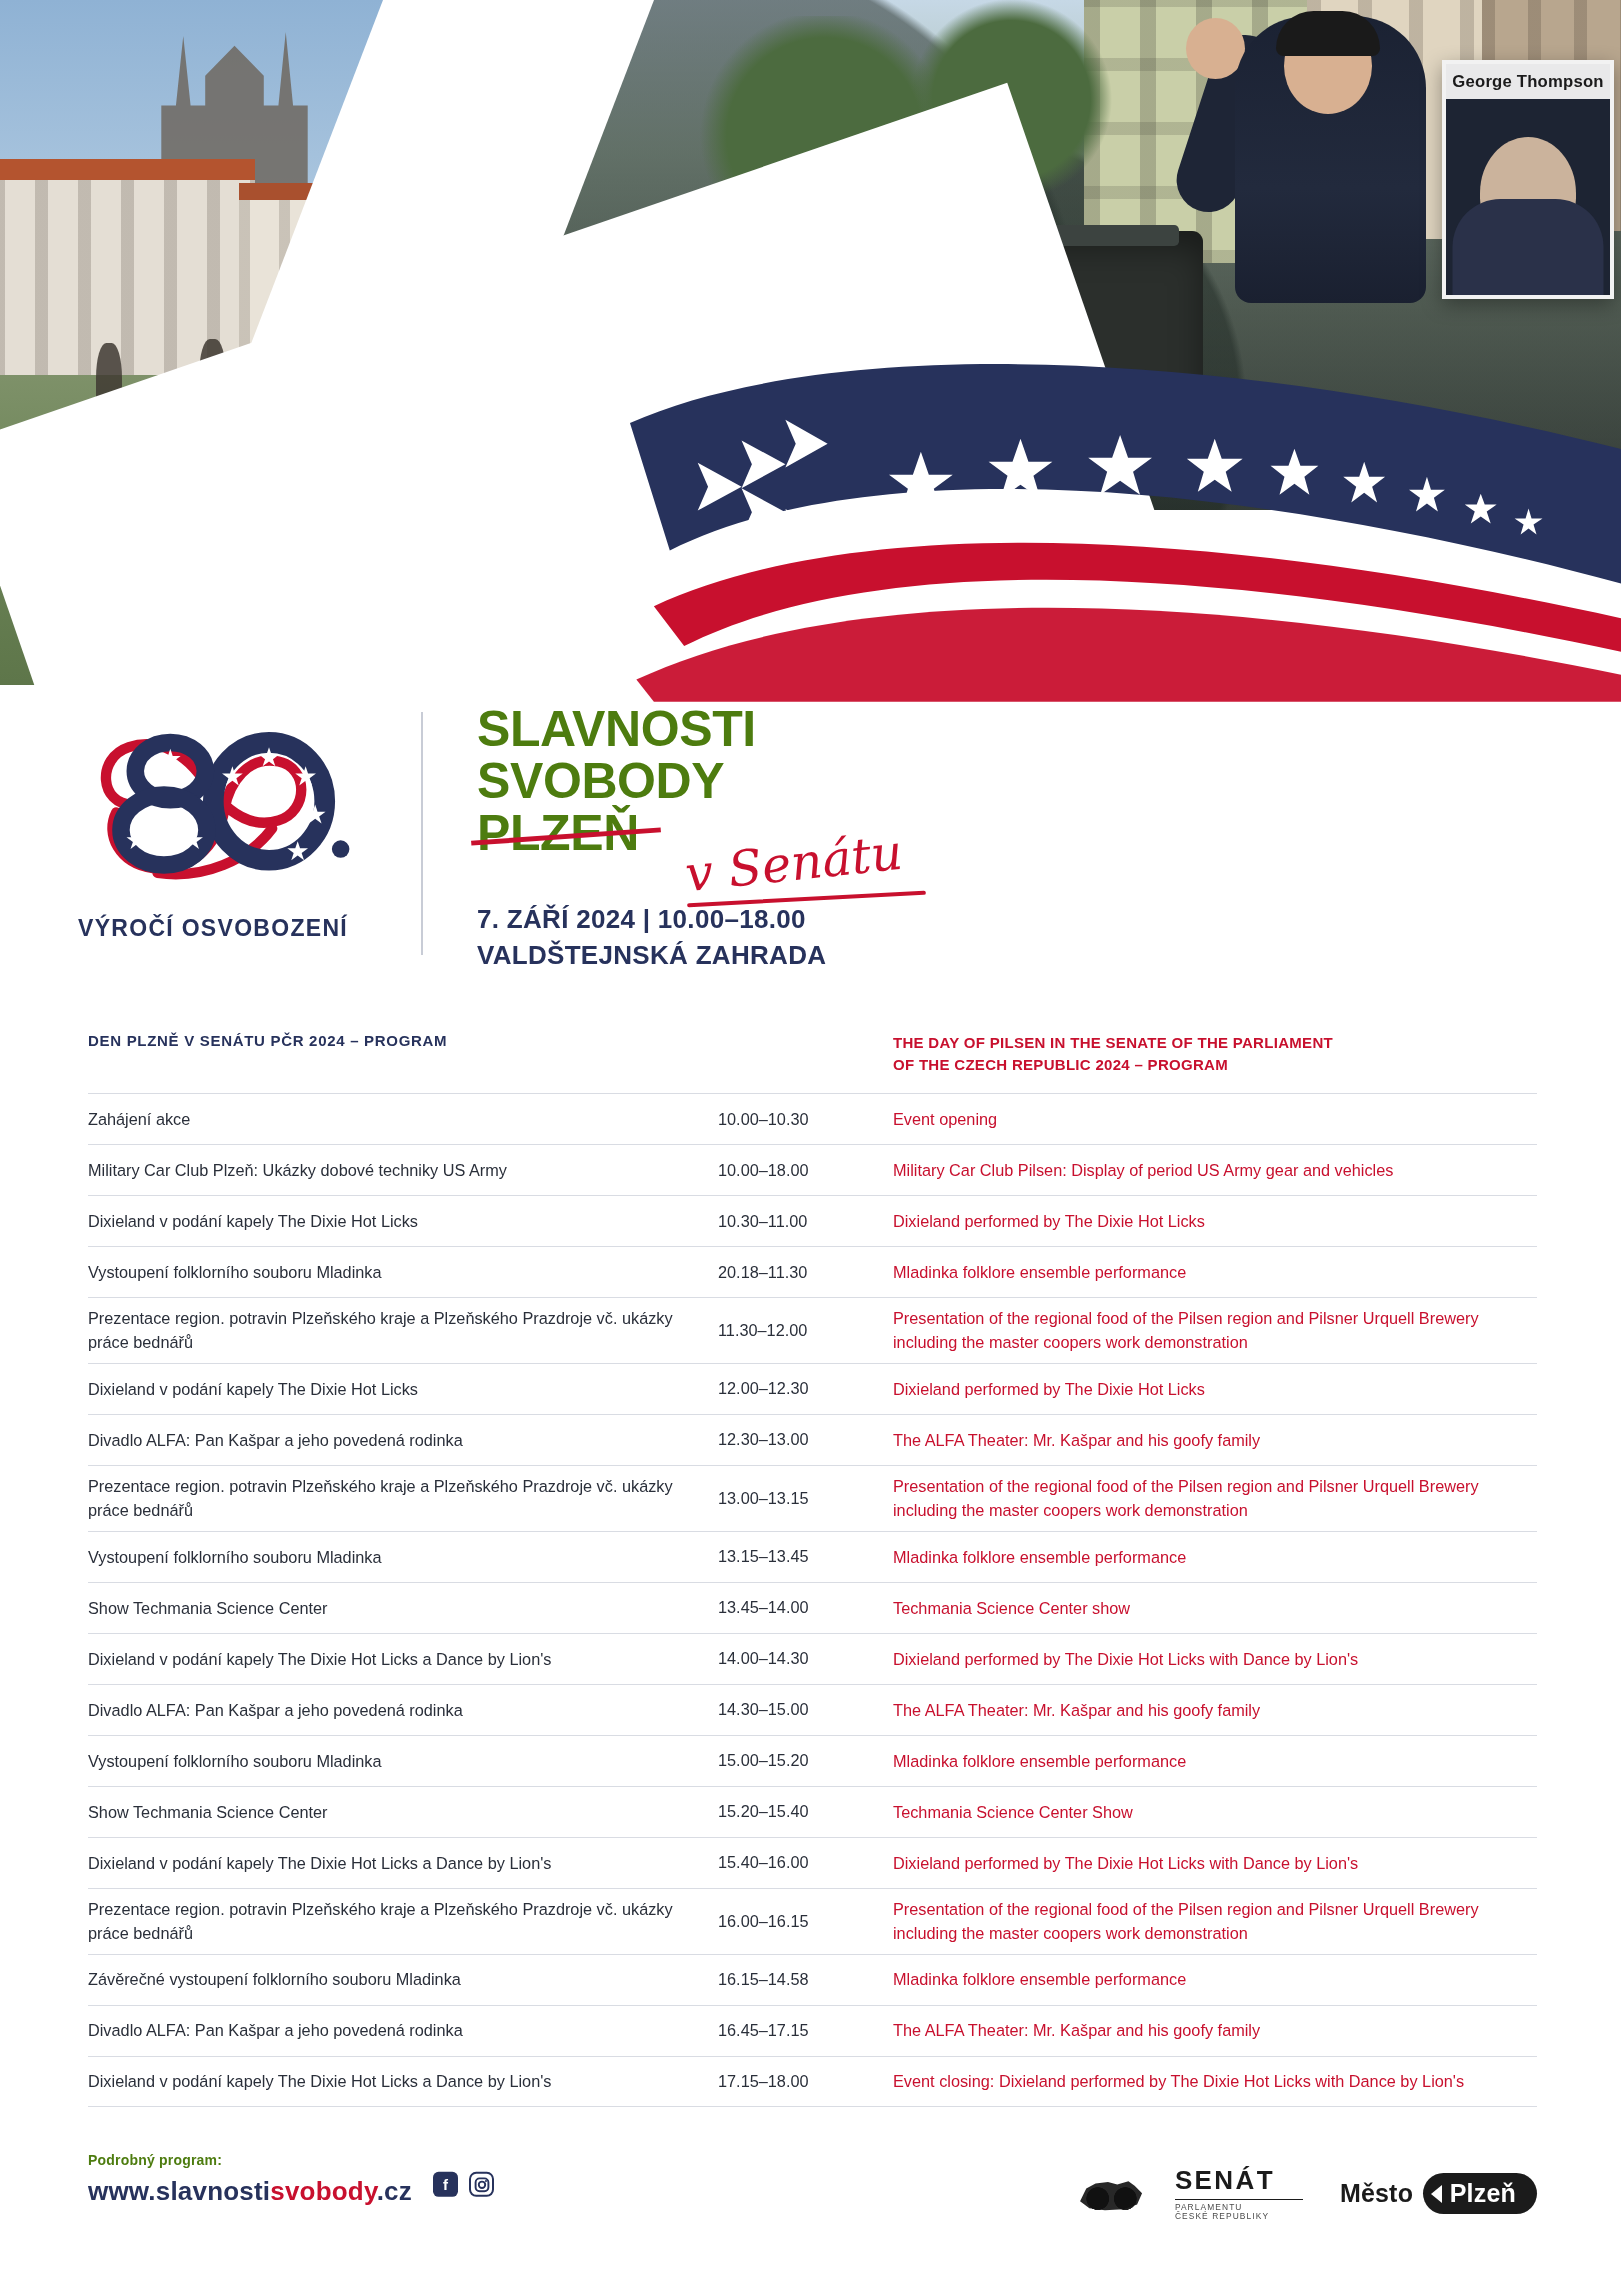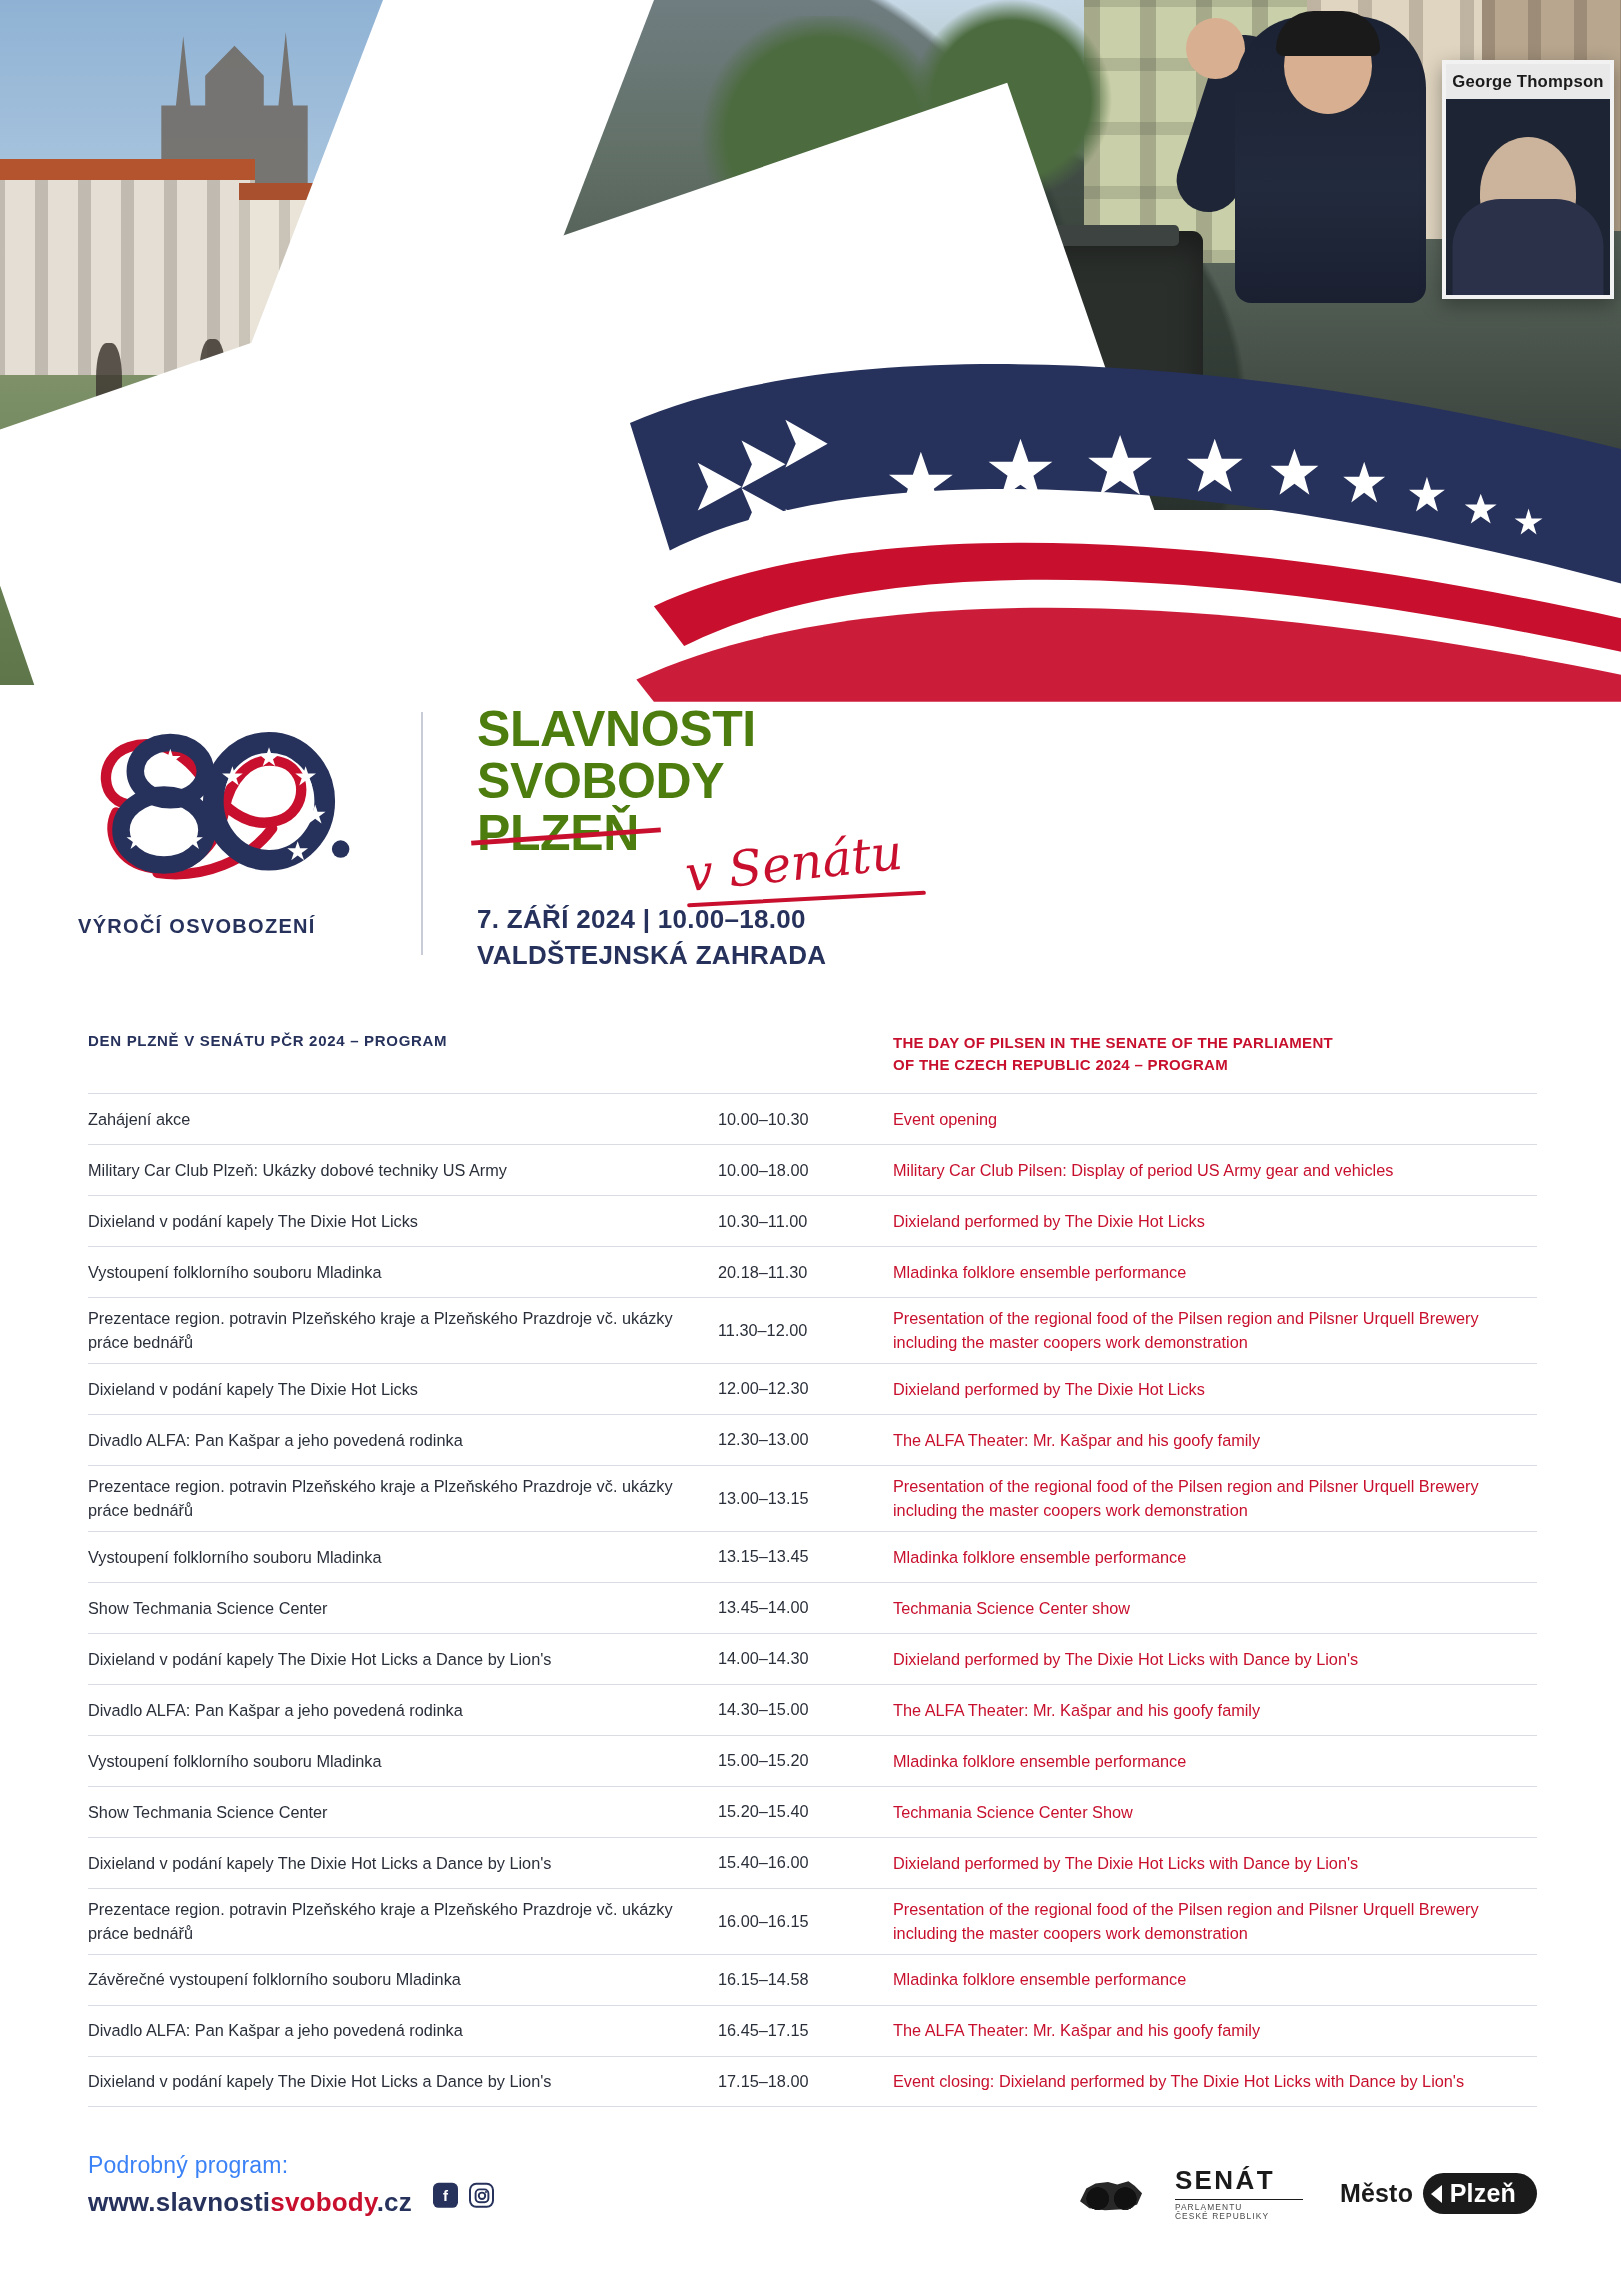--- a/index.html
+++ b/index.html
@@ -202,21 +202,21 @@
     position:absolute;
     left:0; top:701px;
     width:1621px; height:287px;
     z-index: 10;
   }
   .eighty-wrap {
     position:absolute; left:84px; top:8px; width:335px; height:199px;
   }
   .anniv-text {
     position:absolute; left:78px; top:214px;
-    font-size:20px; font-weight:700; letter-spacing:1.3px;
+    font-size:23px; font-weight:700; letter-spacing:1.3px;
     color:#27325c;
   }
   .divider-vert {
     position:absolute; left:421px; top:11px;
     width:2.4px; height:243px; background:#c8ccd6;
   }
   .title-main {
     position:absolute; left:477px; top:1.6px;
     font-size:50px; line-height:1.04; font-weight:800;
     letter-spacing:-0.4px; color:#4d7c0f;
@@ -282,21 +282,21 @@
   .c-en {
     width:644px;
     font-size:16.3px; line-height:1.5; color:#c8102e;
   }
 
   
   .footer {
     position:absolute; left:88px; top:2152px; width:1449px; height:104px; z-index:10;
   }
   .f-label {
-    font-size:23px; font-weight:400; color:#3b82f6; letter-spacing:0.2px;
+    font-size:14px; font-weight:700; color:#4d7c0f; letter-spacing:0.2px;
   }
   .f-url {
     margin-top:8px;
     font-size:26px; font-weight:800; color:#27325c; letter-spacing:0.2px;
     display:inline-block; vertical-align:middle;
   }
   .f-url .red { color:#c8102e; }
   .social {
     display:inline-flex; gap:11px; margin-left:17.5px; vertical-align:middle;
     transform: translateY(-3.2px);

